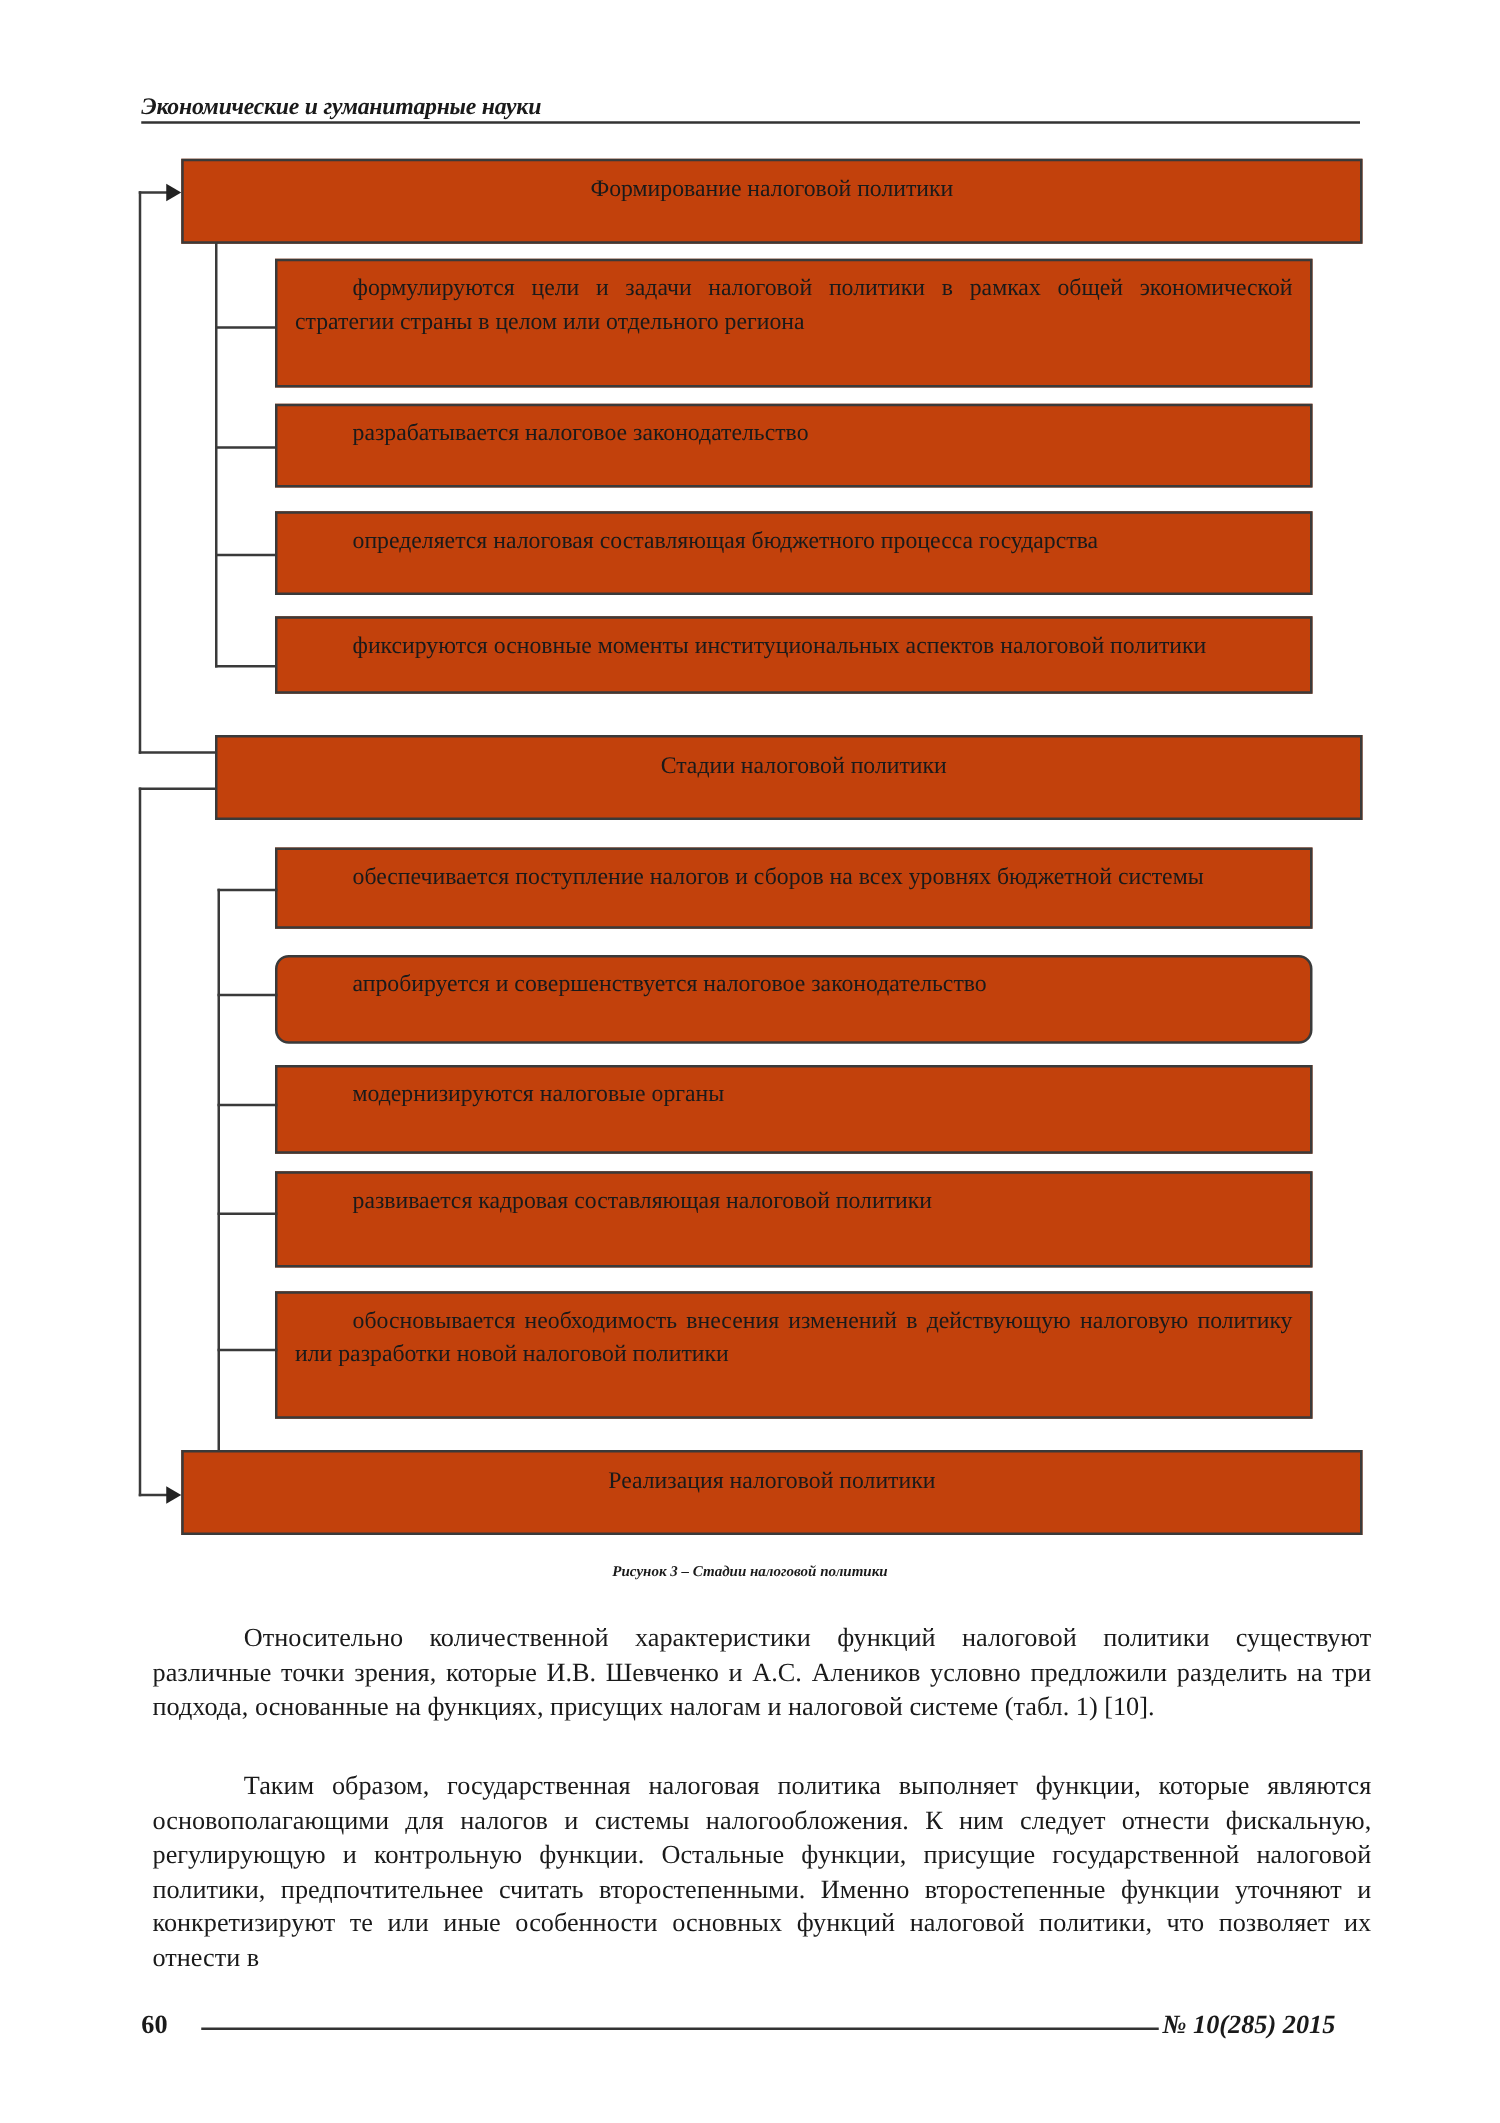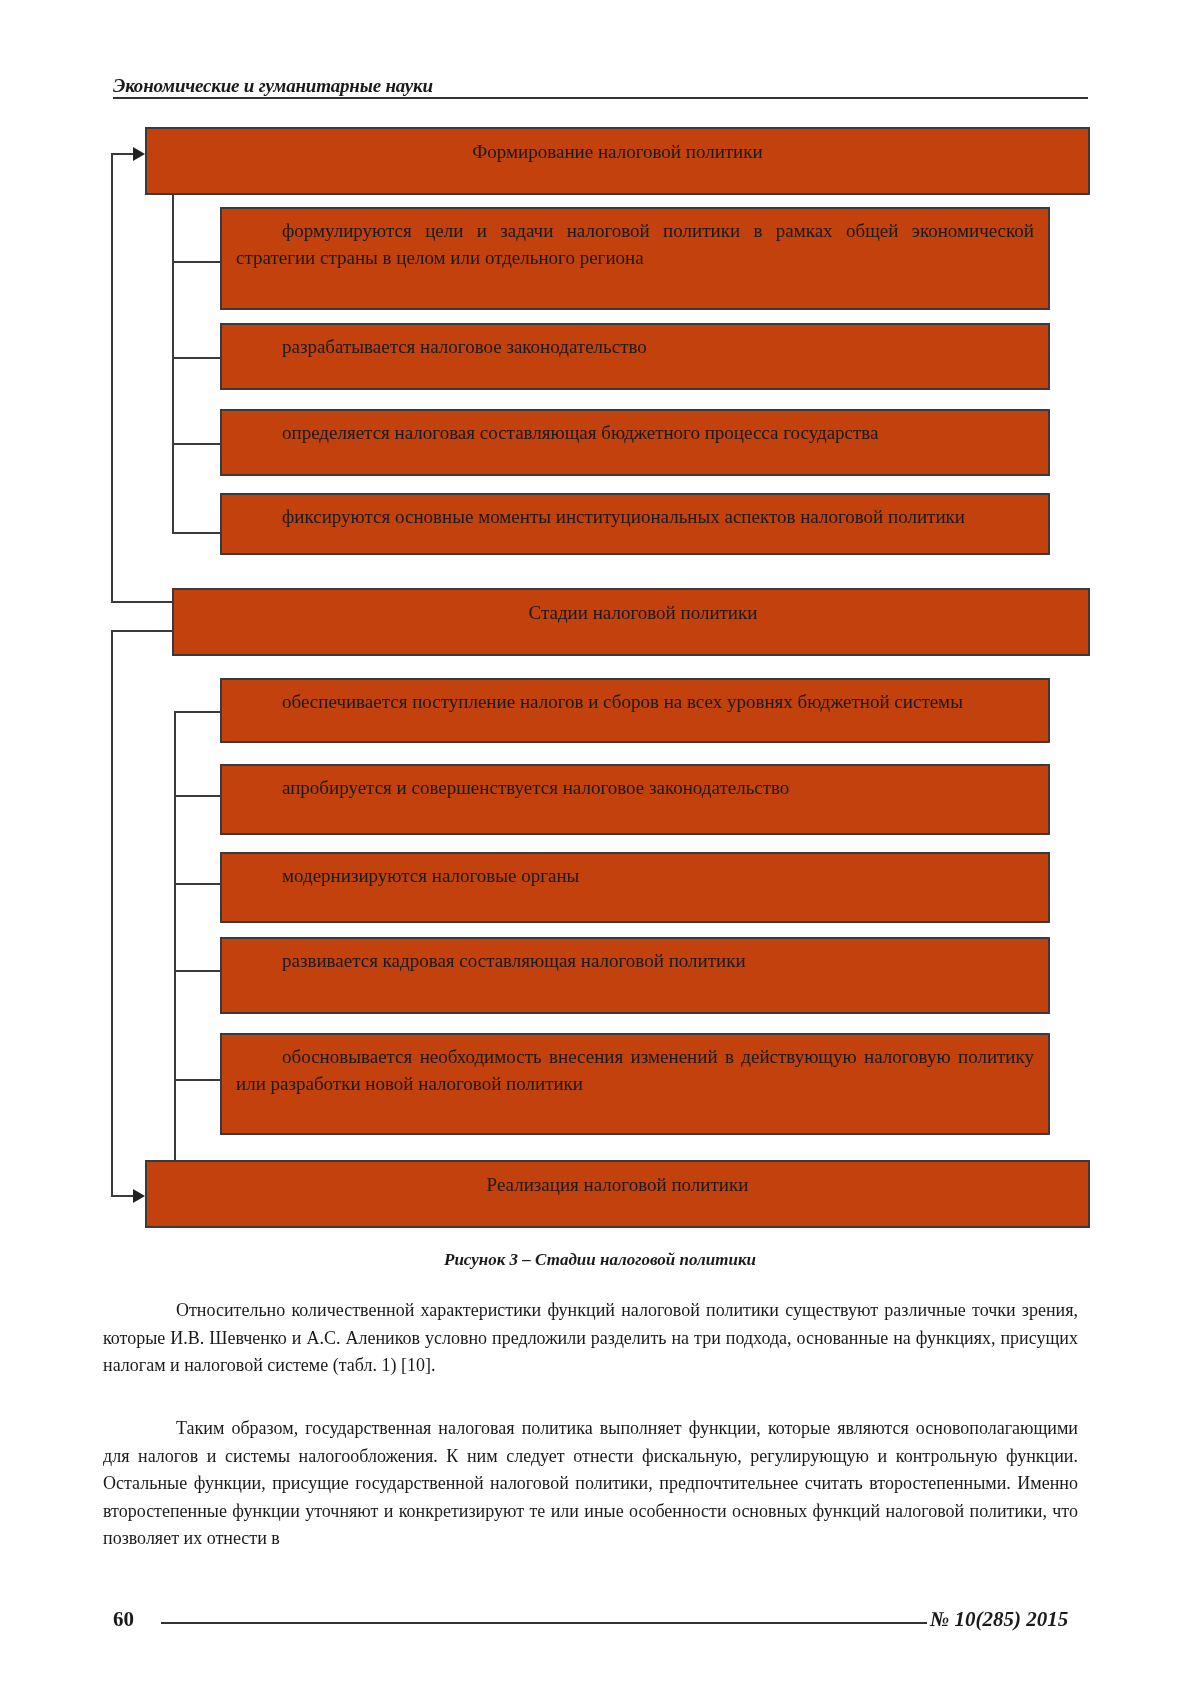--- a/index.html
+++ b/index.html
@@ -5,22 +5,22 @@
   html, body { margin:0; padding:0; background:#ffffff; }
   body { width:1200px; height:1698px; position:relative; font-family:"Liberation Serif","DejaVu Serif",serif; color:#1a1a1a; overflow:hidden; }
   .header { position:absolute; left:113px; top:75px; width:975px; font-weight:bold; font-size:19px; letter-spacing:-0.2px;font-style:italic; }
   .header-rule { position:absolute; left:113px; top:97px; width:975px; height:0; border-top:2px solid #333; }
   .box { position:absolute; border:2px solid #3a3a3a; background:#c2410c; box-sizing:border-box; font-size:19px; line-height:27px; }
   .box.main { text-align:center; padding-top:9px; }
   .box.sub { padding:8px 14px 0 14px; text-align:justify; text-align-last:left; }
   .box.sub span { display:block; text-indent:46px; }
   .line { position:absolute; background:#3a3a3a; }
   .arrow { position:absolute; width:0; height:0; border-top:7px solid transparent; border-bottom:7px solid transparent; border-left:12px solid #222; }
-  .caption { position:absolute; left:0; width:1200px; top:1250px; text-align:center; font-style:italic; font-weight:bold; font-size:17px; }
-  .para { position:absolute; left:103px; width:975px; font-size:18px; line-height:27.6px; text-align:justify; }
+  .caption { position:absolute; left:0; width:1200px; top:1250px; text-align:center; font-style:italic; font-weight:bold; font-size:12px; }
+  .para { position:absolute; left:122px; width:975px; font-size:21px; line-height:27.6px; text-align:justify; }
   .para span { display:block; text-indent:73px; }
   .footer-num { position:absolute; left:113px; top:1607px; font-weight:bold; font-size:21px; }
   .footer-rule { position:absolute; left:161px; top:1622px; width:766px; border-top:2px solid #333; }
   .footer-issue { position:absolute; left:930px; top:1607px; font-weight:bold; font-style:italic; font-size:21px; }
 </style>
 </head>
 <body>
 
 <div class="header">Экономические и гуманитарные науки</div>
 <div class="header-rule"></div>
@@ -44,21 +44,21 @@
     <span>фиксируются основные моменты институциональных аспектов налоговой политики</span>
   </div>
 
   <div class="box main" style="left:172px; top:588px; width:918px; height:68px;padding-left:24px;">
     <span>Стадии налоговой политики</span>
   </div>
 
   <div class="box sub" style="left:220px; top:678px; width:830px; height:65px;">
     <span>обеспечивается поступление налогов и сборов на всех уровнях бюджетной системы</span>
   </div>
-  <div class="box sub" style="left:220px; top:764px; width:830px; height:71px;">
+  <div class="box sub" style="left:220px; top:764px; width:830px; height:71px;border-radius:11px;">
     <span>апробируется и совершенствуется налоговое законодательство</span>
   </div>
   <div class="box sub" style="left:220px; top:852px; width:830px; height:71px;">
     <span>модернизируются налоговые органы</span>
   </div>
   <div class="box sub" style="left:220px; top:937px; width:830px; height:77px;">
     <span>развивается кадровая составляющая налоговой политики</span>
   </div>
   <div class="box sub" style="left:220px; top:1033px; width:830px; height:102px;">
     <span>обосновывается необходимость внесения изменений в действующую налоговую политику или разработки новой налоговой политики</span>

